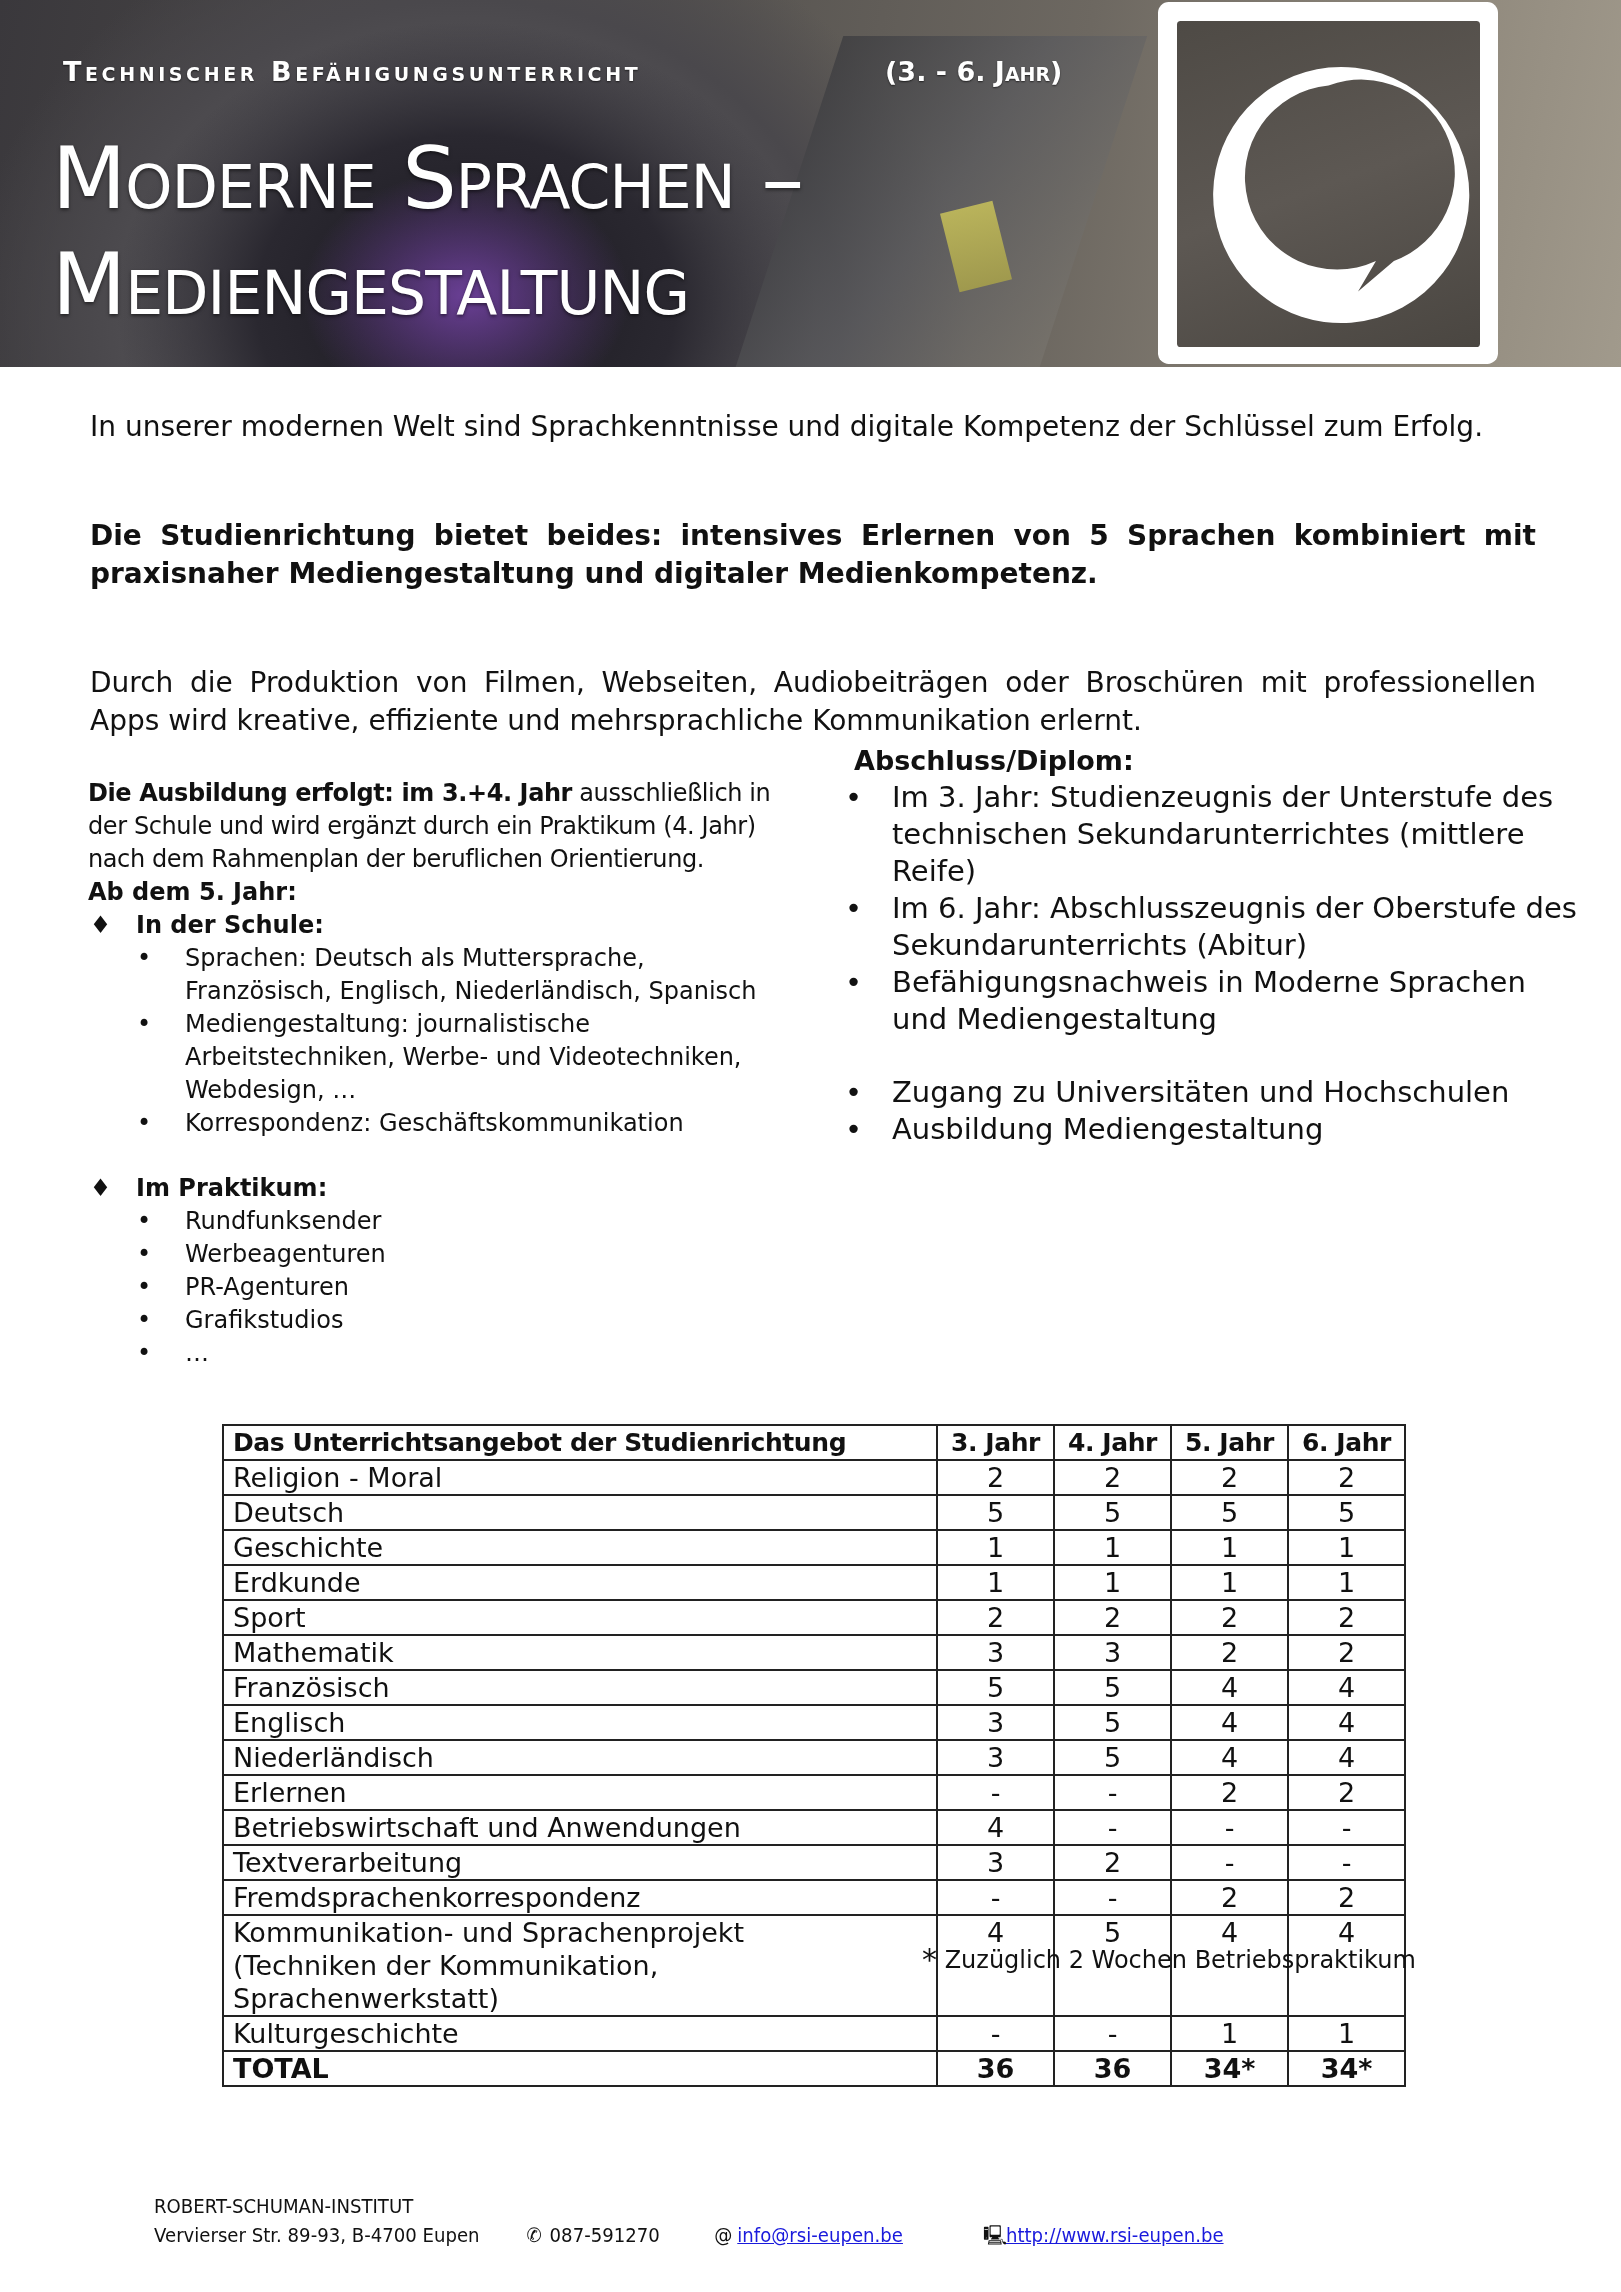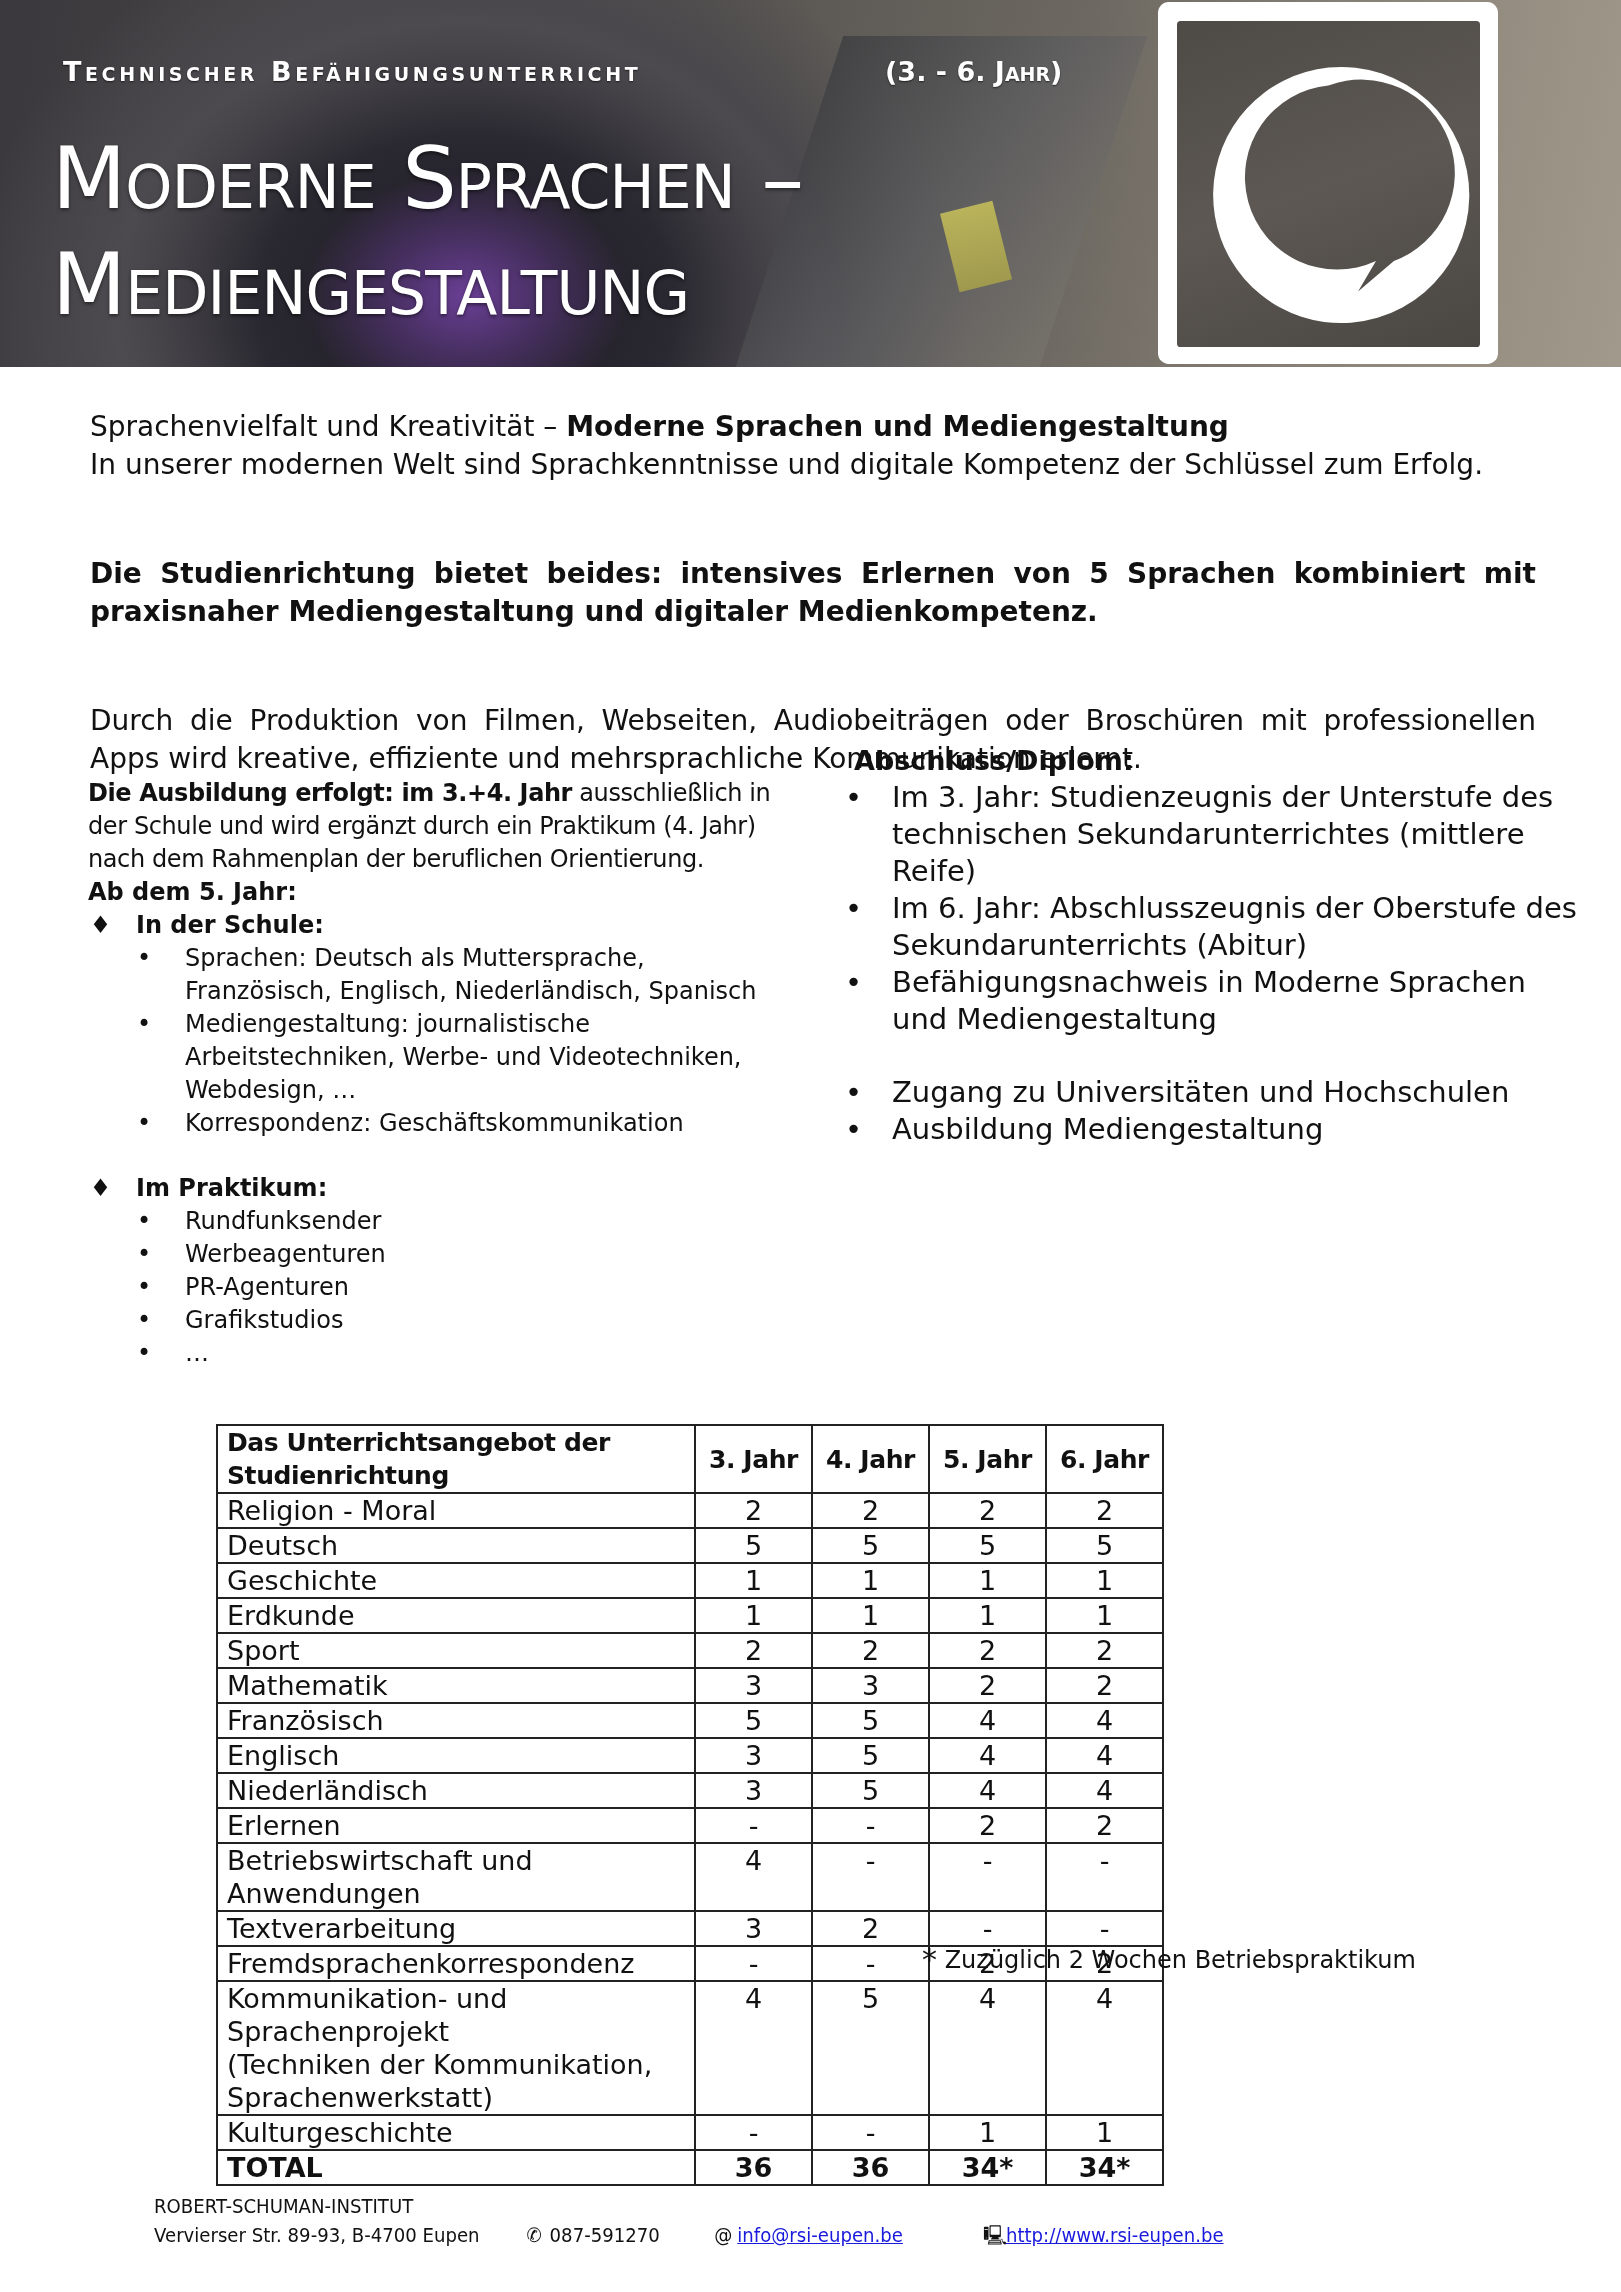--- a/index.html
+++ b/index.html
@@ -59,21 +59,21 @@
   .lvl2 { position: relative; padding-left: 97px; }
   .lvl2 .mark { position: absolute; left: 49px; top: 0; }
   .spacer { height: 32px; }
 
   .col-right { position: absolute; left: 845px; top: 742px; width: 734px; font-size: 29px; line-height: 37px; }
   .col-right .head { font-weight: bold; padding-left: 9px; font-size: 27px; }
   .col-right .item { position: relative; padding-left: 47px; }
   .col-right .item .mark { position: absolute; left: 0; top: 0; }
 
   table.plan {
-    position: absolute; left: 216px; top: 1424px; width: 948px; border-collapse: collapse;
+    position: absolute; left: 222px; top: 1424px; width: 1184px; border-collapse: collapse;
     font-size: 27px; font-family: "DejaVu Sans", sans-serif;
   }
   table.plan th, table.plan td { border: 2.2px solid #222; padding: 0 9px; line-height: 33px; height: 33px; }
   table.plan th { font-weight: bold; text-align: left; font-size: 25px; letter-spacing: -0.4px; }
   table.plan th.num { text-align: center; width: 97px; }
   table.plan td.num { text-align: center; width: 97px; vertical-align: top; }
   table.plan tr.total td { font-weight: bold; }
   .footnote { position: absolute; left: 922px; top: 1942px; font-size: 24px; white-space: nowrap; }
   .footnote .star { font-size: 30px; vertical-align: -1.8px; }
 
@@ -100,23 +100,20 @@
     <div class="logo-inner">
       <svg width="303" height="326" viewBox="0 0 338 364">
         <path fill="#ffffff" fill-rule="evenodd" d="M169 52 A143 143 0 1 1 164 336 A143 143 0 0 1 169 52 Z
              M169 72 A103 103 0 1 0 222 268 L202 302 L242 268 A103 103 0 0 0 169 72 Z"></path>
       </svg>
     </div>
   </div>
 </div>
 
 <div class="intro">
-  <p>
-    <span>Sprachenvielfalt und Kreativität – </span><b>Moderne Sprachen und Mediengestaltung</b>
-  </p>
   <p>In unserer modernen Welt sind Sprachkenntnisse und digitale Kompetenz der Schlüssel zum Erfolg.</p>
   <div class="gap"></div>
   <p class="justify"><b>Die Studienrichtung bietet beides: intensives Erlernen von 5 Sprachen kombiniert mit praxisnaher Mediengestaltung und digitaler Medienkompetenz.</b></p>
   <div class="gap"></div>
   <p class="justify">Durch die Produktion von Filmen, Webseiten, Audiobeiträgen oder Broschüren mit professionellen Apps wird kreative, effiziente und mehrsprachliche Kommunikation erlernt.</p>
 </div>
 
 <div class="col-left">
   <p class="tight"><b>Die Ausbildung erfolgt: im 3.+4. Jahr</b><span> ausschließlich in der Schule und wird ergänzt durch ein Praktikum (4. Jahr) nach dem Rahmenplan der beruflichen Orientierung.</span></p>
   <p><b>Ab dem 5. Jahr:</b></p>

